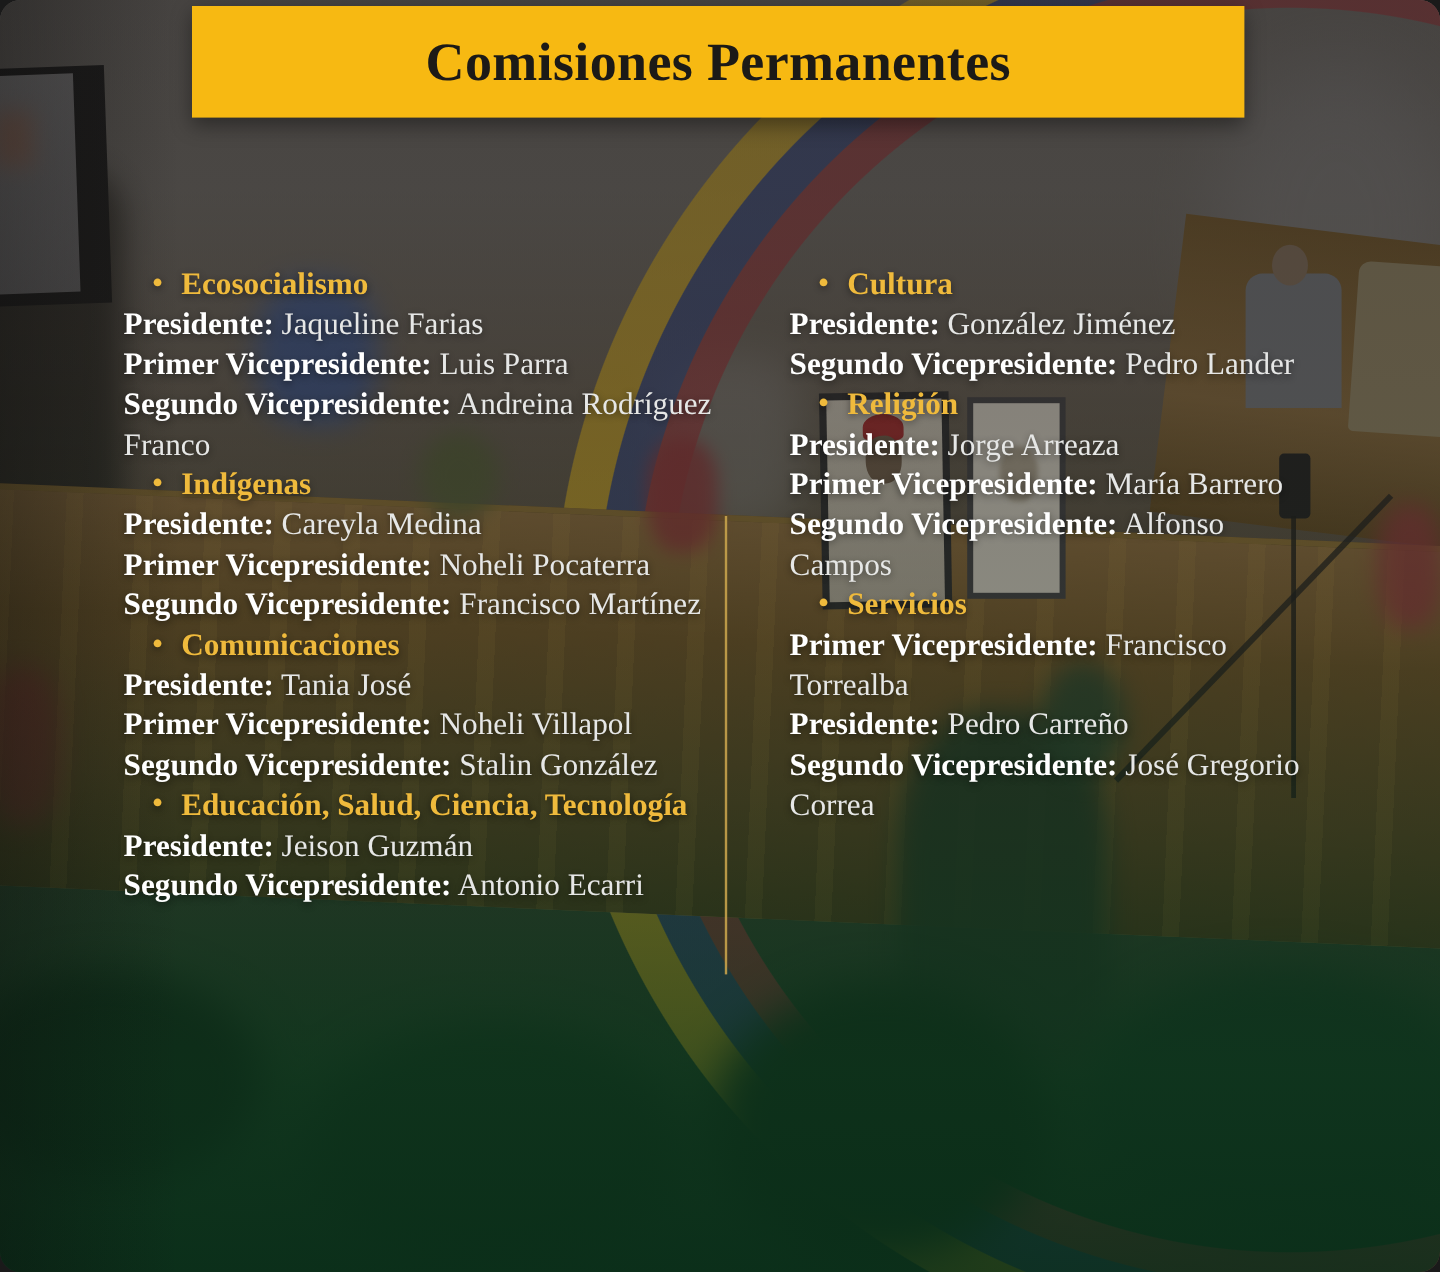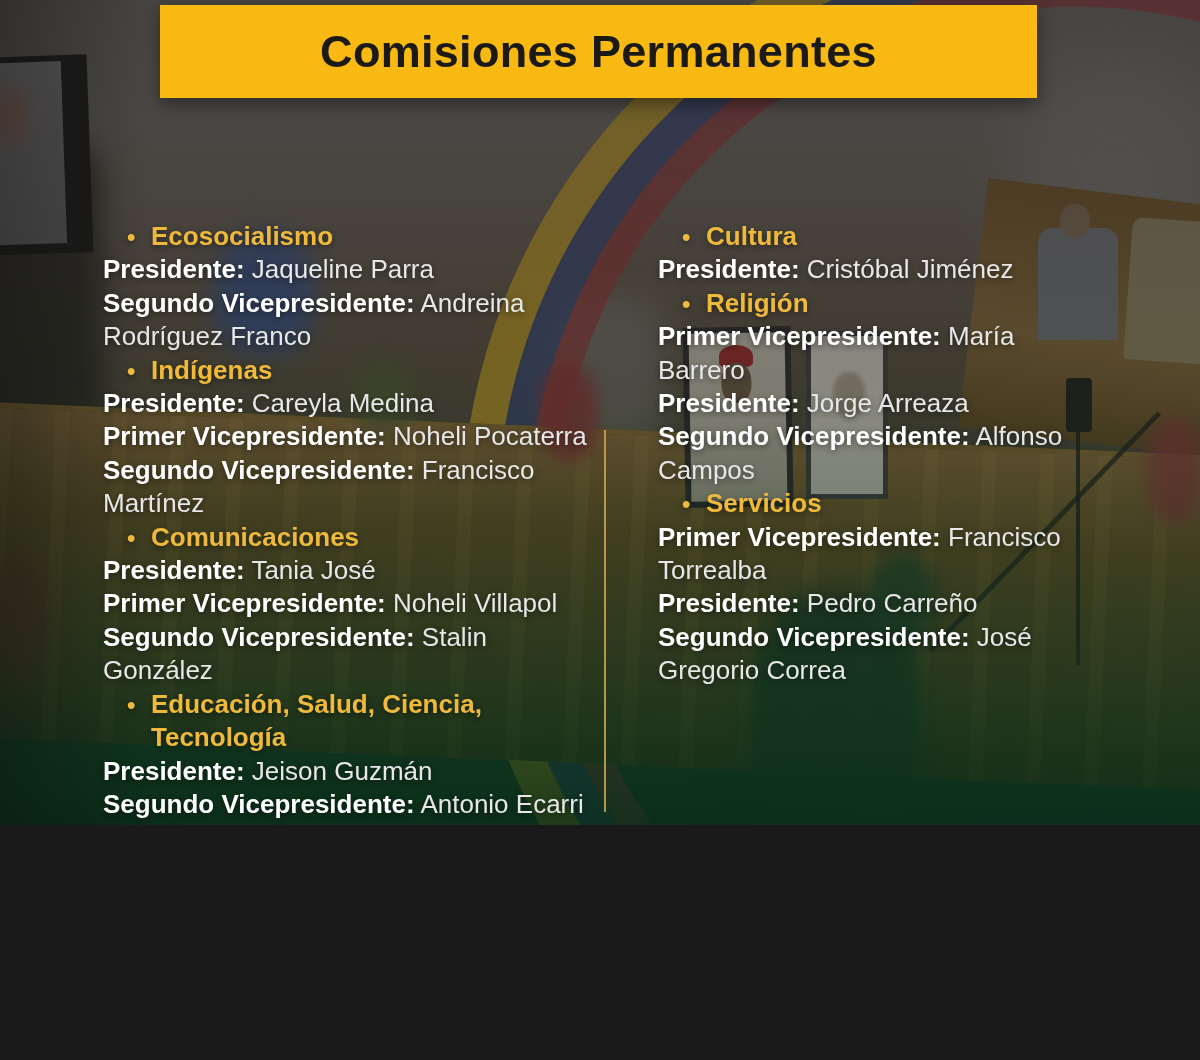--- a/index.html
+++ b/index.html
@@ -1,19 +1,20 @@
 <!DOCTYPE html>
 <html style="--banner-bg: #F7B912; --banner-text: #1C1A17; --heading: #EFBA3C; --label: #FFFFFF; --name: #E6E7E6; --divider: #C7A24B;"><head>
 <meta charset="utf-8">
 <style>
   html,body{margin:0;padding:0;background:#1a1a1a;}
   .poster{
-    position:relative;width:1200px;height:825px;overflow:hidden;
-    font-family:Liberation Sans, sans-serif;
+    position:relative;width:1200px;height:1060px;overflow:hidden;
+    font-family:Liberation Serif, serif;
     background:linear-gradient(180deg,#6a6663 0%,#6d6966 15%,#625a51 30%,#544a3c 45%,#474335 55%,#2e3d2c 70%,#1b3b23 85%,#143520 100%);
+    border-radius:17px;
   }
   .abs{position:absolute;}
   
   .bg{position:absolute;inset:0;z-index:1;}
   .people-left{left:-28px;top:140px;width:130px;height:570px;background:linear-gradient(180deg,#2b2824,#1c201b);filter:blur(12px);opacity:.85;border-radius:40px;}
   .tv{left:-16px;top:56px;width:106px;height:198px;background:#141416;transform:rotate(-2deg);}
   .tv-glass{position:absolute;left:5px;top:6px;right:26px;bottom:10px;background:linear-gradient(135deg,#908f92 0%,#7c7b7f 55%,#6e6d71 100%);}
   .tv-blob{position:absolute;left:6px;top:30px;width:34px;height:46px;background:#a2705c;filter:blur(9px);opacity:.8;}
   .wall-light{left:1010px;top:50px;width:210px;height:280px;background:#807e80;filter:blur(32px);opacity:.65;border-radius:50%;}
   .molding{left:548px;top:295px;width:120px;height:150px;background:#8e8c8d;filter:blur(18px);opacity:.45;border-radius:30%;}
@@ -128,21 +129,22 @@
 
   <div class="divider"></div>
 
   <section class="col col-left">
 
     <div class="commission">
       <div class="heading">
         <span class="bullet">•</span>
         <span class="heading-text">Ecosocialismo</span>
       </div>
-      <p class="role"><span class="role-label">Presidente:</span> <span class="role-name">Jaqueline Parra</span></p>
+      <p class="role"><span class="role-label">Presidente:</span> <span class="role-name">Jaqueline Farias</span></p>
+      <p class="role"><span class="role-label">Primer Vicepresidente:</span> <span class="role-name">Luis Parra</span></p>
       <p class="role"><span class="role-label">Segundo Vicepresidente:</span> <span class="role-name">Andreina Rodríguez Franco</span></p>
     </div>
 
     <div class="commission">
       <div class="heading">
         <span class="bullet">•</span>
         <span class="heading-text">Indígenas</span>
       </div>
       <p class="role"><span class="role-label">Presidente:</span> <span class="role-name">Careyla Medina</span></p>
       <p class="role"><span class="role-label">Primer Vicepresidente:</span> <span class="role-name">Noheli Pocaterra</span></p>
@@ -170,30 +172,31 @@
 
   </section>
 
   <section class="col col-right">
 
     <div class="commission">
       <div class="heading">
         <span class="bullet">•</span>
         <span class="heading-text">Cultura</span>
       </div>
-      <p class="role"><span class="role-label">Presidente:</span> <span class="role-name">Cristóbal Jiménez</span></p>
+      <p class="role"><span class="role-label">Presidente:</span> <span class="role-name">González Jiménez</span></p>
+      <p class="role"><span class="role-label">Segundo Vicepresidente:</span> <span class="role-name">Pedro Lander</span></p>
     </div>
 
     <div class="commission">
       <div class="heading">
         <span class="bullet">•</span>
         <span class="heading-text">Religión</span>
       </div>
+      <p class="role"><span class="role-label">Presidente:</span> <span class="role-name">Jorge Arreaza</span></p>
       <p class="role"><span class="role-label">Primer Vicepresidente:</span> <span class="role-name">María Barrero</span></p>
-      <p class="role"><span class="role-label">Presidente:</span> <span class="role-name">Jorge Arreaza</span></p>
       <p class="role"><span class="role-label">Segundo Vicepresidente:</span> <span class="role-name">Alfonso Campos</span></p>
     </div>
 
     <div class="commission">
       <div class="heading">
         <span class="bullet">•</span>
         <span class="heading-text">Servicios</span>
       </div>
       <p class="role"><span class="role-label">Primer Vicepresidente:</span> <span class="role-name">Francisco Torrealba</span></p>
       <p class="role"><span class="role-label">Presidente:</span> <span class="role-name">Pedro Carreño</span></p>

